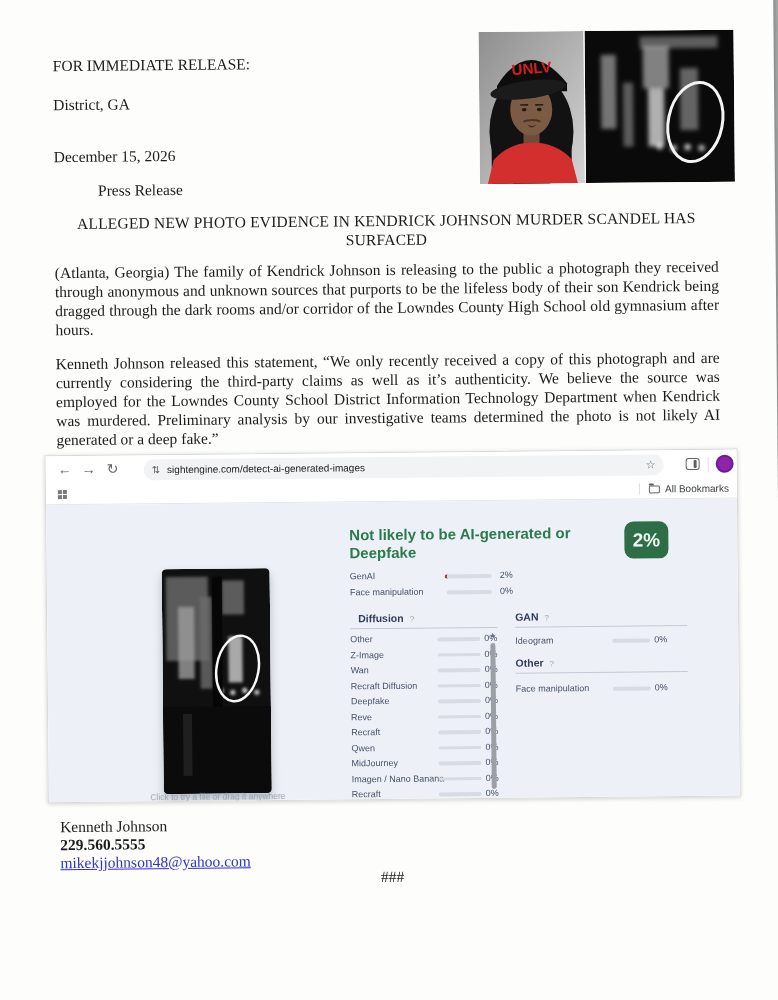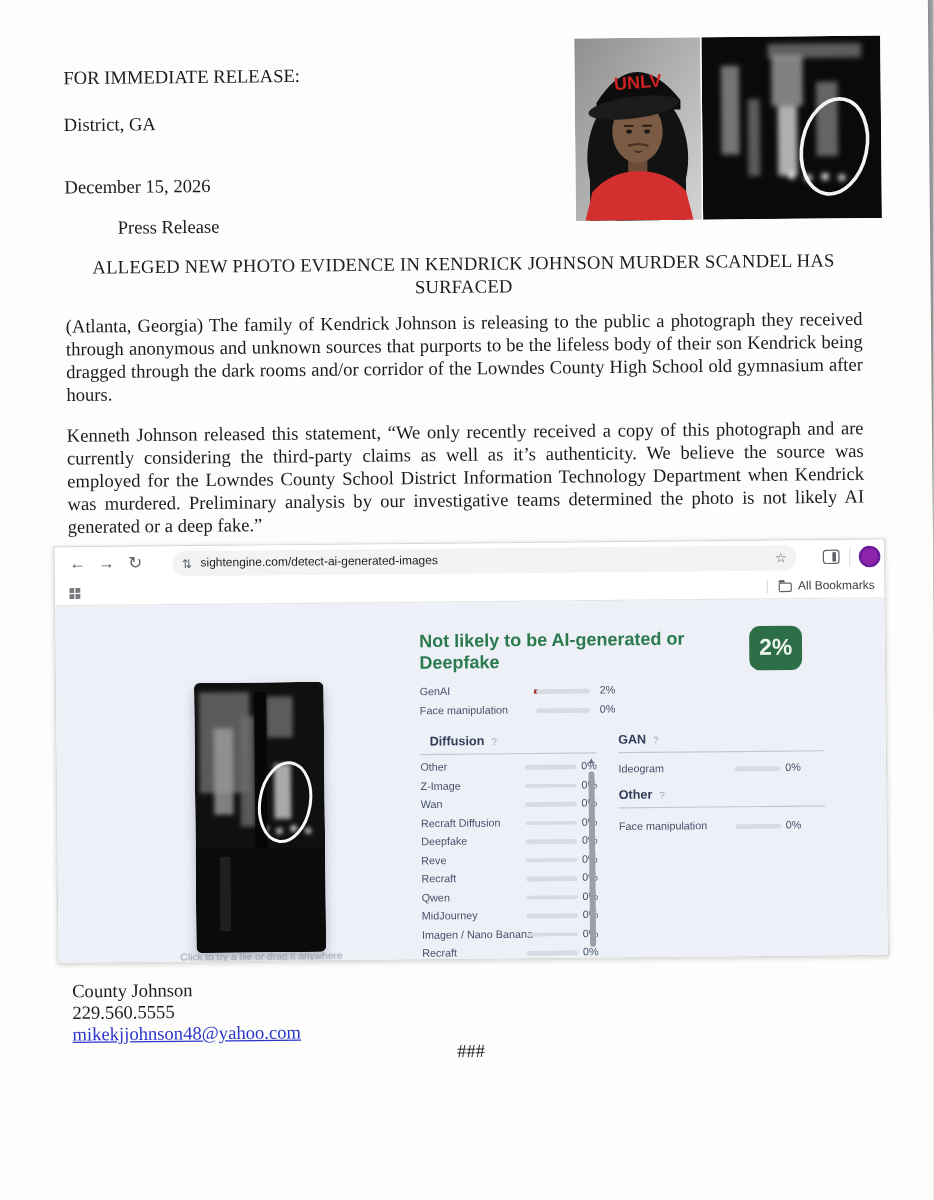--- a/index.html
+++ b/index.html
@@ -321,21 +321,21 @@
 
           <div class="grow">
             <span class="lbl">Face manipulation</span>
             <span class="bar"></span>
             <span class="val">0%</span>
           </div>
         </div>
     </div>
   </div>
 
-  <div class="abs serif contact-line" style="left:57px;top:815px;">County Johnson</div>
-  <div class="abs serif contact-line" style="left:57px;top:833px;">229.560.5555</div>
+  <div class="abs serif contact-line" style="left:57px;top:815px;">Kenneth Johnson</div>
+  <div class="abs serif contact-line" style="left:57px;top:833px;font-weight:bold;">229.560.5555</div>
   <div class="abs serif contact-line" style="left:57px;top:851px;">
     <a class="email" href="#">mikekjjohnson48@yahoo.com</a>
   </div>
   <div class="abs serif endmark" style="left:57px;top:868px;">###</div>
 
 </div>
 </div>
 
 </body></html>

